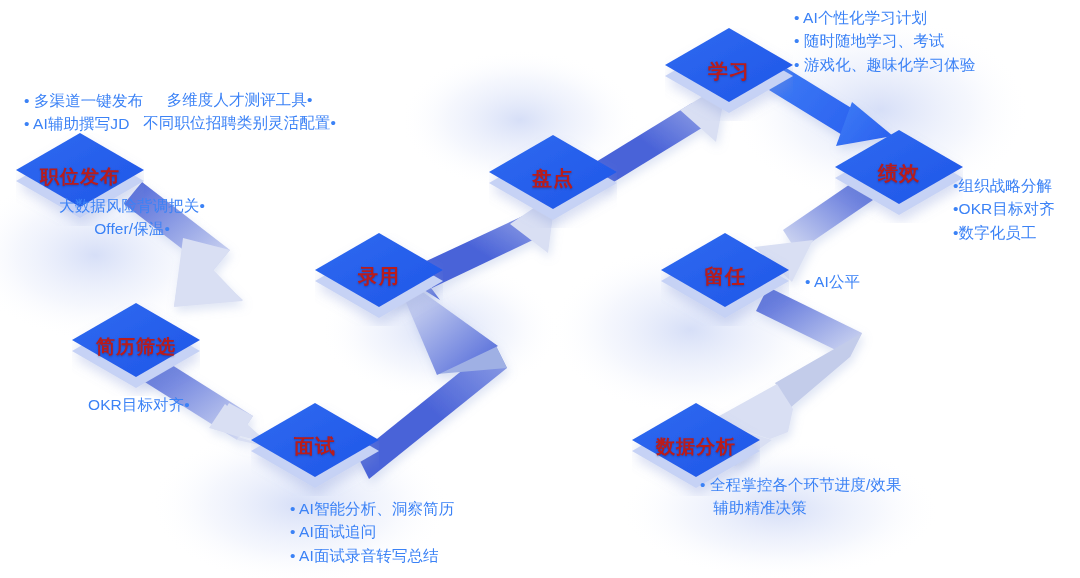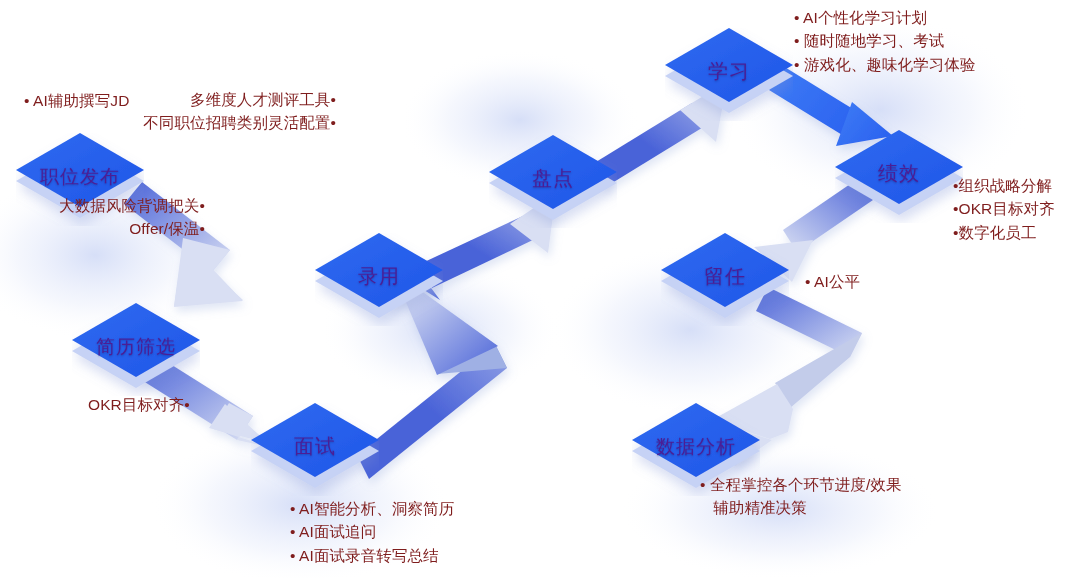--- a/index.html
+++ b/index.html
@@ -7,37 +7,37 @@
     width:1080px;height:578px;overflow:hidden;
     background:#ffffff;
     font-family:"Liberation Sans","DejaVu Sans",sans-serif;
     position:relative;
   }
   #stage{position:absolute;inset:0;width:1080px;height:578px;}
   #bg{position:absolute;inset:0;z-index:0;}
   #flowsvg{position:absolute;inset:0;z-index:1;}
   .note{
     position:absolute;z-index:3;
-    color:#7f1d1d;
+    color:#3b82f6;
     font-size:15.5px;
     line-height:1.5;
     white-space:pre;
     letter-spacing:.1px;
   }
-  .note.r{text-align:right;}
+  .note.r{text-align:center;}
   .note.l{text-align:left;}
   .node{
     position:absolute;z-index:2;
     display:flex;align-items:center;justify-content:center;
   }
   .node .lbl{
     position:relative;z-index:2;
-    color:#4c1d95;
+    color:#b91c1c;
     font-size:20px;
-    font-weight:normal;
+    font-weight:bold;
     letter-spacing:1px;
     text-shadow:0 1px 2px rgba(10,30,90,.35);
     transform:translateY(-3px);
   }
   .node.small .lbl{font-size:19px;text-align:center;}
 </style>
 </head>
 <body>
 
 <div id="stage">
@@ -289,21 +289,21 @@
             <feDropShadow dx="2" dy="7" stdDeviation="6" flood-color="#7d93d4" flood-opacity=".30"></feDropShadow>
           </filter>
         </defs>
         <g filter="url(#fnd8)">
           <polygon points="0,48 64,11 128,48 64,85" fill="#c6d2f5"></polygon>
           <polygon points="0,37 64,0 128,37 64,74" fill="url(#nd8)"></polygon>
         </g>
       </svg>
       <span class="lbl">数据分析</span>
     </div>
-    <div class="note l" style="left: 24px; top: 89px;"><div>• AI辅助撰写JD</div></div>
+    <div class="note l" style="left: 24px; top: 89px;"><div>• 多渠道一键发布</div><div>• AI辅助撰写JD</div></div>
     <div class="note l" style="left: 88px; top: 393px;"><div>OKR目标对齐•</div></div>
     <div class="note r" style="right: 875px; top: 194px;"><div>大数据风险背调把关•</div><div>Offer/保温•</div></div>
     <div class="note r" style="right: 744px; top: 88px;"><div>多维度人才测评工具•</div><div>不同职位招聘类别灵活配置•</div></div>
     <div class="note l" style="left: 794px; top: 6px;"><div>• AI个性化学习计划</div><div>• 随时随地学习、考试</div><div>• 游戏化、趣味化学习体验</div></div>
     <div class="note l" style="left: 953px; top: 174px;"><div>•组织战略分解</div><div>•OKR目标对齐</div><div>•数字化员工</div></div>
     <div class="note l" style="left: 805px; top: 270px;"><div>• AI公平</div></div>
     <div class="note l" style="left: 290px; top: 497px;"><div>• AI智能分析、洞察简历</div><div>• AI面试追问</div><div>• AI面试录音转写总结</div></div>
     <div class="note l" style="left: 700px; top: 473px;"><div>• 全程掌控各个环节进度/效果</div><div>   辅助精准决策</div></div>
   </div>
 

